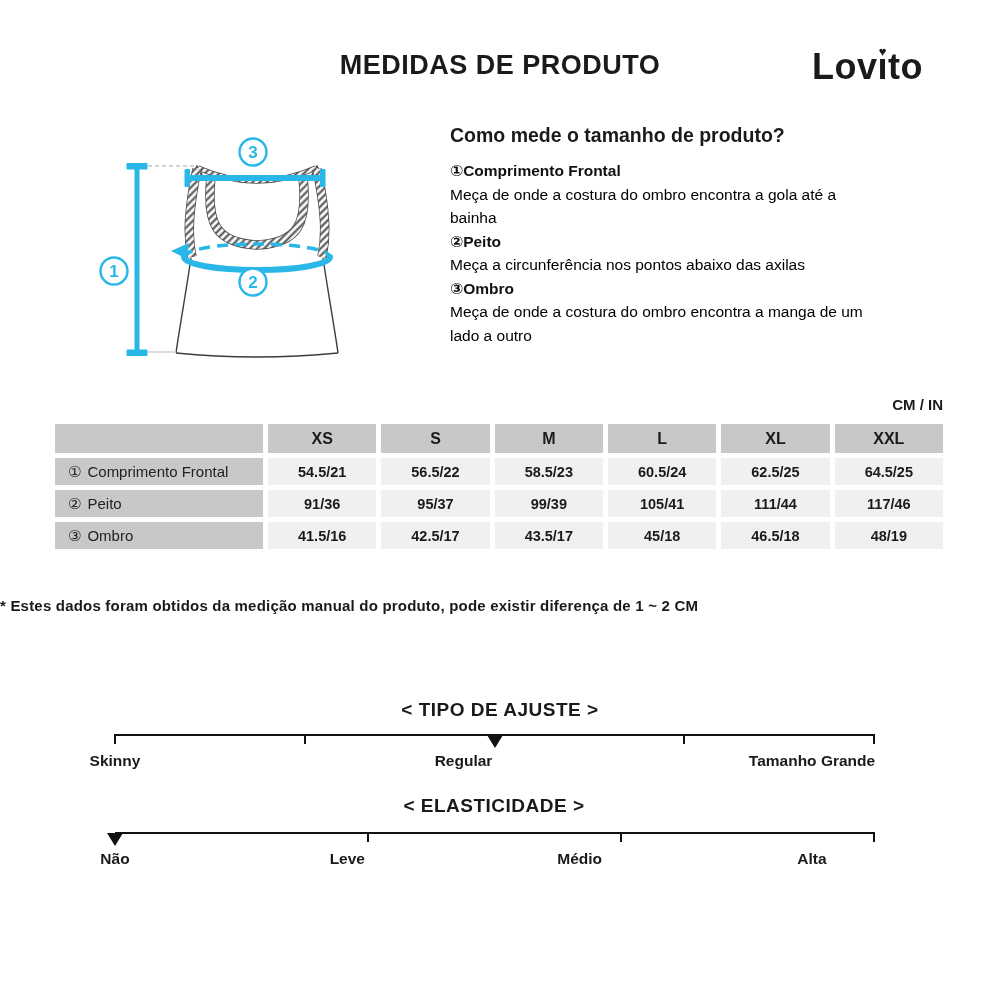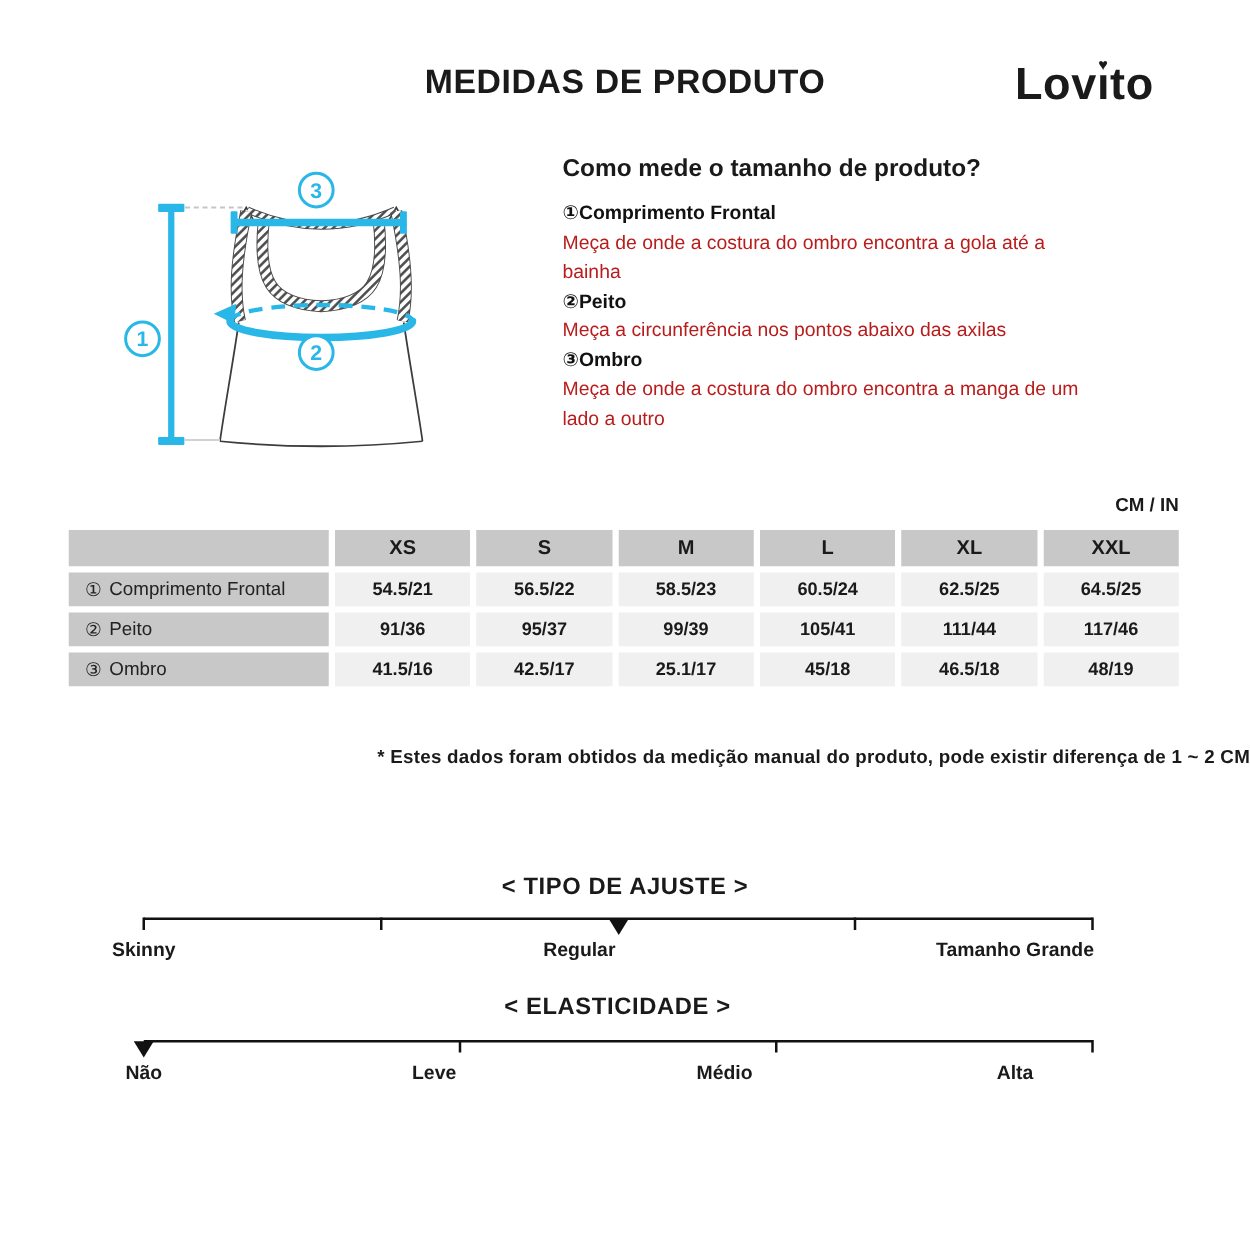--- a/index.html
+++ b/index.html
@@ -14,38 +14,38 @@
   .brand .heart{position:absolute;left:50%;top:-1px;transform:translateX(-50%);
                 font-size:13px;line-height:1;}
 
   
   .diagram{position:absolute;left:85px;top:115px;}
 
   
   .howto{position:absolute;left:450px;top:124px;width:424px;}
   .howto h2{margin:0 0 12px 0;font-size:19.5px;font-weight:700;}
   .howto .item-label{font-size:15.5px;font-weight:700;line-height:23.5px;color:#111;}
-  .howto .item-desc{font-size:15.5px;font-weight:400;line-height:23.5px;color:#b91c1c;}
+  .howto .item-desc{font-size:15.5px;font-weight:400;line-height:23.5px;color:#000000;}
 
   
   .unit{position:absolute;right:57px;top:396px;font-size:15px;font-weight:700;}
 
   
   .size-table{position:absolute;left:55px;top:424px;width:888px;display:grid;
               grid-template-columns:208px repeat(6,1fr);
               grid-template-rows:29px 27px 27px 27px;gap:5px;}
   .size-table div{display:flex;align-items:center;justify-content:center;}
   .corner{background:#c8c8c8;}
   .col-h{background:#c8c8c8;font-size:16px;font-weight:700;}
   .row-h{background:#c8c8c8;justify-content:flex-start !important;padding-left:13px;
          font-size:15px;font-weight:500;gap:6px;color:#222;}
   .cell{background:#f0f0f0;font-size:14.5px;font-weight:600;}
 
   
-  .footnote{position:absolute;left:0;right:0;top:597px;text-align:right;
+  .footnote{position:absolute;left:0;right:0;top:597px;text-align:left;
             font-size:15px;font-weight:700;letter-spacing:.2px;}
 
   
   .scale-title{position:absolute;left:0;right:12px;text-align:center;
                font-size:19px;font-weight:800;letter-spacing:.5px;}
   .scale{position:absolute;left:115px;width:759px;height:14px;}
   .scale .line{position:absolute;left:0;right:0;top:0;border-top:2px solid #111;}
   .scale .tick{position:absolute;top:0;width:2px;height:10px;background:#111;
                transform:translateX(-50%);}
   .scale .marker{position:absolute;top:1px;width:0;height:0;transform:translateX(-50%);
@@ -164,21 +164,21 @@
     <div class="cell">105/41</div>
     <div class="cell">111/44</div>
     <div class="cell">117/46</div>
 
     <div class="row-h">
         <span>③</span>
         <span>Ombro</span>
       </div>
     <div class="cell">41.5/16</div>
     <div class="cell">42.5/17</div>
-    <div class="cell">25.1/17</div>
+    <div class="cell">43.5/17</div>
     <div class="cell">45/18</div>
     <div class="cell">46.5/18</div>
     <div class="cell">48/19</div>
   </div>
 
   <div class="footnote">* Estes dados foram obtidos da medição manual do produto, pode existir diferença de 1 ~ 2 CM</div>
 
   <div class="scale-title" style="top:699px;margin-left:12px;">&lt; TIPO DE AJUSTE &gt;</div>
   <div class="scale" style="top:734px;">
     <div class="line"></div>

